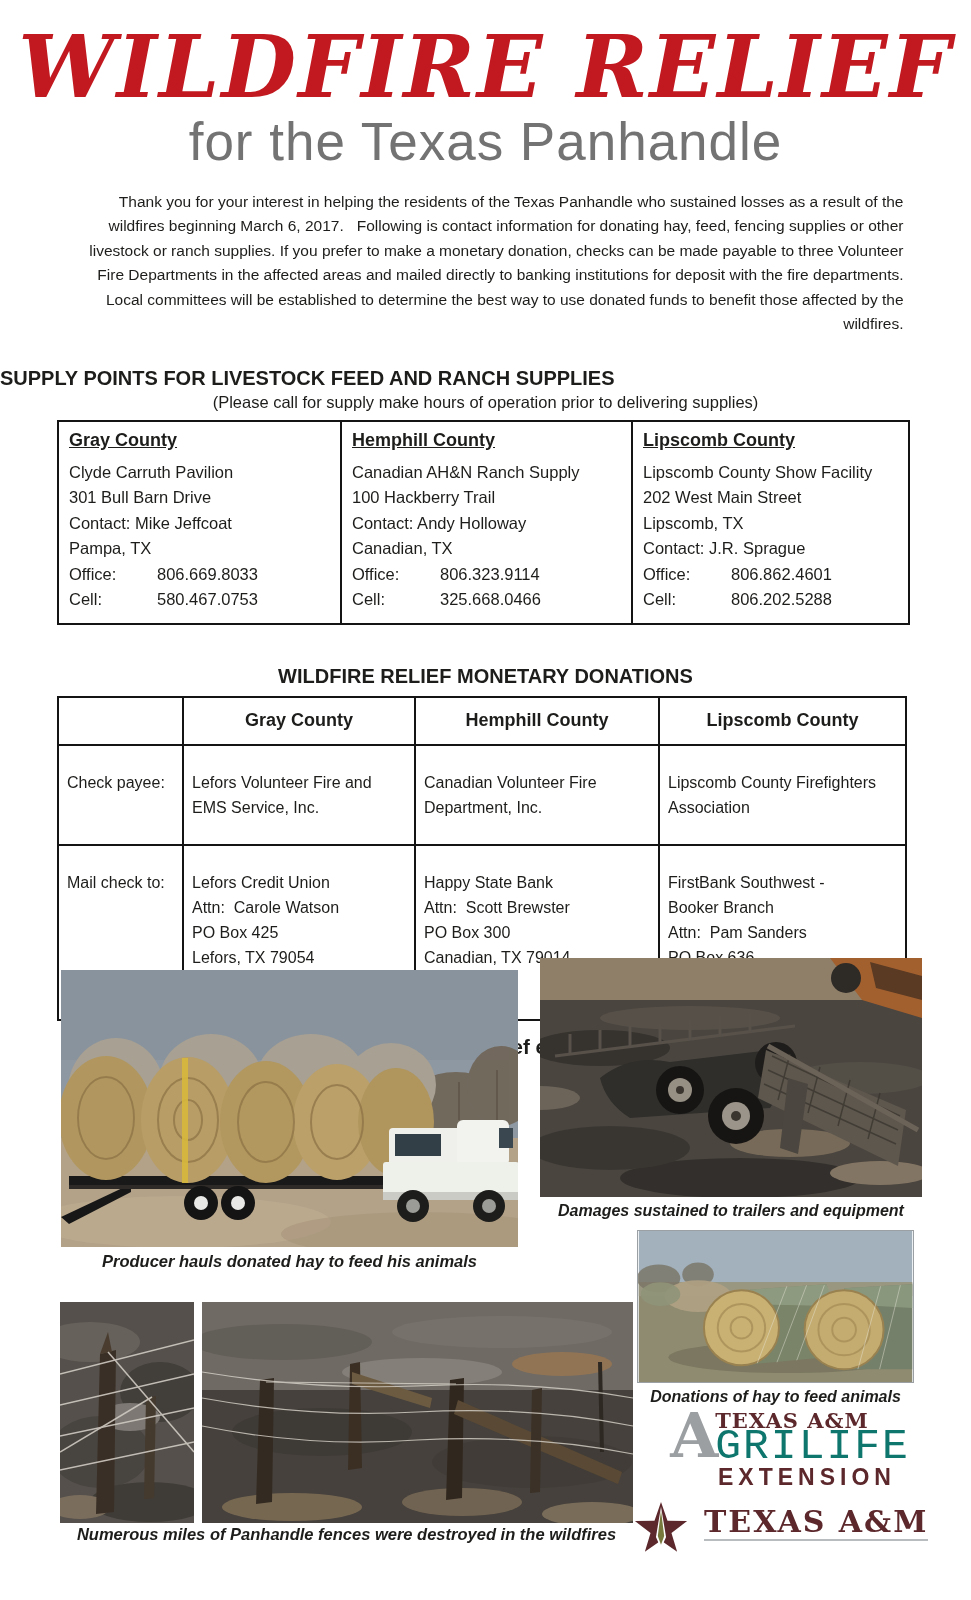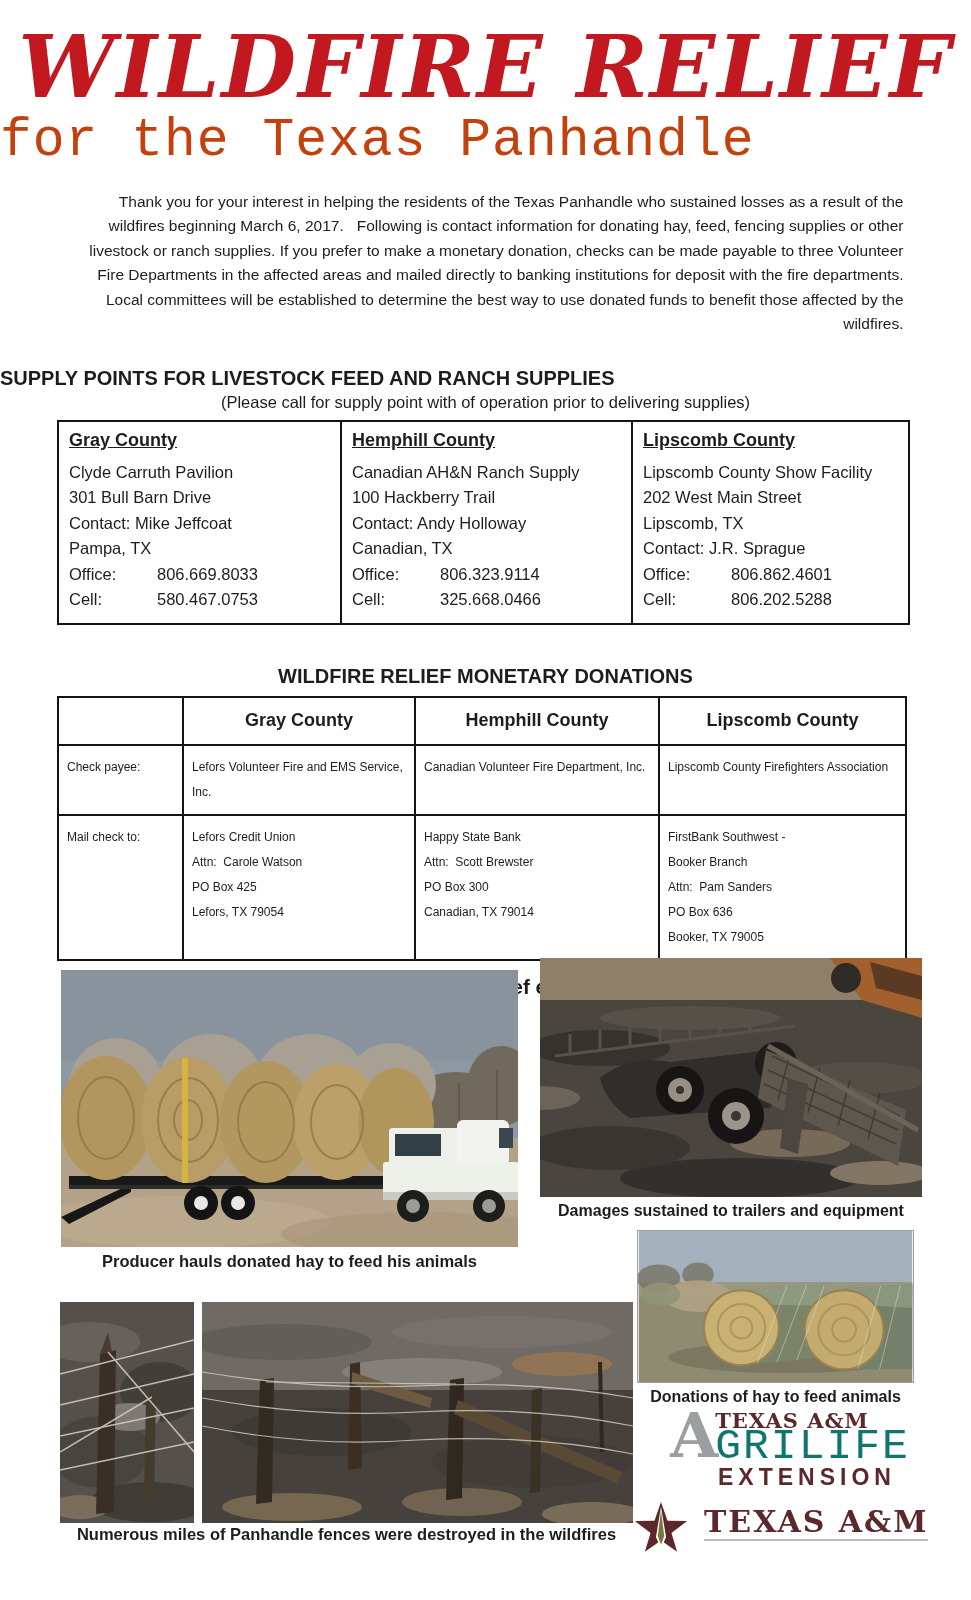--- a/index.html
+++ b/index.html
@@ -7,23 +7,23 @@
     position:relative; width:971px; height:1600px; margin:0 auto;
     background:#ffffff; overflow:hidden;
     font-family:"Liberation Sans", sans-serif; color:#1d1d1b;
   }
   .main-title {
     margin:24px 0 0 0; text-align:center;
     font-family:"DejaVu Serif", serif; font-weight:bold;
     font-size:86px; line-height:1.0; letter-spacing:2px; color:#c1191f;font-style:italic;
   }
   .subtitle {
-    margin-top:4px; 
-    font-family:Liberation Mono, monospace; font-size:53px; line-height:1.05;
-    letter-spacing:1px; color:#c2410c;
+    margin-top:4px; text-align:center;
+    font-family:Liberation Sans, sans-serif; font-size:53px; line-height:1.05;
+    letter-spacing:1px; color:#737373;
   }
   .intro {
     width:836px; margin:20px auto 0; text-align:right;
     font-size:15.5px; line-height:24.5px; white-space:pre-wrap;
   }
   .sec-title { margin-top:30px; text-align:left; font-weight:bold; font-size:20px; }
   .sec-note  { margin-top:3px; text-align:center; font-size:16.5px; }
 
   .supply-table {
     margin:8px 0 0 57px; width:853px; box-sizing:border-box;
@@ -35,29 +35,29 @@
   .supply-col.c3 { width:275px; border-left:2px solid #141414; }
   .county { font-weight:bold; font-size:18px; text-decoration:underline; margin:2px 0 9px 0; }
   .sline  { font-size:16.5px; line-height:25.5px; white-space:pre-wrap; }
   .contact-row { display:flex; font-size:16.5px; line-height:25.5px; }
   .contact-label { width:88px; }
 
   .don-title { margin-top:40px; text-align:center; font-weight:bold; font-size:20px; }
   table.don-table { border-collapse:collapse; margin:8px 0 0 57px; table-layout:fixed; }
   .don-table th, .don-table td { border:2px solid #141414; }
   .don-table th { height:44px; font-size:18px; font-weight:bold; text-align:center; vertical-align:middle; }
-  .don-table td { vertical-align:top; padding:9px 8px; font-size:12px; line-height:25px; }
+  .don-table td { vertical-align:top; padding:24px 8px; font-size:16px; line-height:25px; }
   .row-label { padding:7px 4px 7px 7px; }
   .dline { white-space:pre-wrap; }
 
   .general { margin-top:14px; text-align:center; font-weight:bold; font-size:20.5px; }
 
   .collage { position:absolute; left:0; top:966px; width:971px; height:634px; }
   .ph { position:absolute; display:block; }
-  .cap { position:absolute; font-weight:bold; font-size:16.5px; text-align:center; }
+  .cap { position:absolute; font-weight:bold; font-size:16.5px; text-align:center;font-style:italic; }
 
   .agrilife { position:absolute; left:645px; top:444px; width:290px; }
   .ag-top { display:flex; justify-content:center; align-items:flex-start; }
   .ag-a { font-family:"DejaVu Serif",serif; font-weight:bold; font-size:62px; line-height:52px; color:#9b9fa2; margin-right:-3px; }
   .ag-col { display:flex; flex-direction:column; }
   .ag-brand { font-family:"DejaVu Serif",serif; font-weight:bold; font-size:21px; line-height:22px; letter-spacing:1px; color:#5c282c; }
   .ag-name { font-family:Liberation Mono, monospace; font-size:43px; line-height:30px; letter-spacing:2px; color:#0f766e; }
   .ag-ext { margin-top:2px; text-align:center; padding-left:34px; font-weight:bold; font-size:23px; letter-spacing:5px; color:#5c282c; }
 
   .forest { position:absolute; left:628px; top:528px; width:320px; display:flex; align-items:center; }
@@ -69,21 +69,21 @@
 </head>
 <body>
 
 <div class="page">
 
   <div class="main-title">WILDFIRE RELIEF</div>
   <div class="subtitle">for the Texas Panhandle</div>
   <div class="intro">Thank you for your interest in helping the residents of the Texas Panhandle who sustained losses as a result of the wildfires beginning March 6, 2017.   Following is contact information for donating hay, feed, fencing supplies or other livestock or ranch supplies. If you prefer to make a monetary donation, checks can be made payable to three Volunteer Fire Departments in the affected areas and mailed directly to banking institutions for deposit with the fire departments. Local committees will be established to determine the best way to use donated funds to benefit those affected by the wildfires.</div>
 
   <div class="sec-title">SUPPLY POINTS FOR LIVESTOCK FEED AND RANCH SUPPLIES</div>
-  <div class="sec-note">(Please call for supply point with of operation prior to delivering supplies)</div>
+  <div class="sec-note">(Please call for supply make hours of operation prior to delivering supplies)</div>
 
   <div class="supply-table">
     <div class="supply-col c1">
       <div class="county">Gray County</div>
       <div class="sline">Clyde Carruth Pavilion</div>
       <div class="sline">301 Bull Barn Drive</div>
       <div class="sline">Contact: Mike Jeffcoat</div>
       <div class="sline">Pampa, TX</div>
       <div class="contact-row">
         <span class="contact-label">Office:</span>

